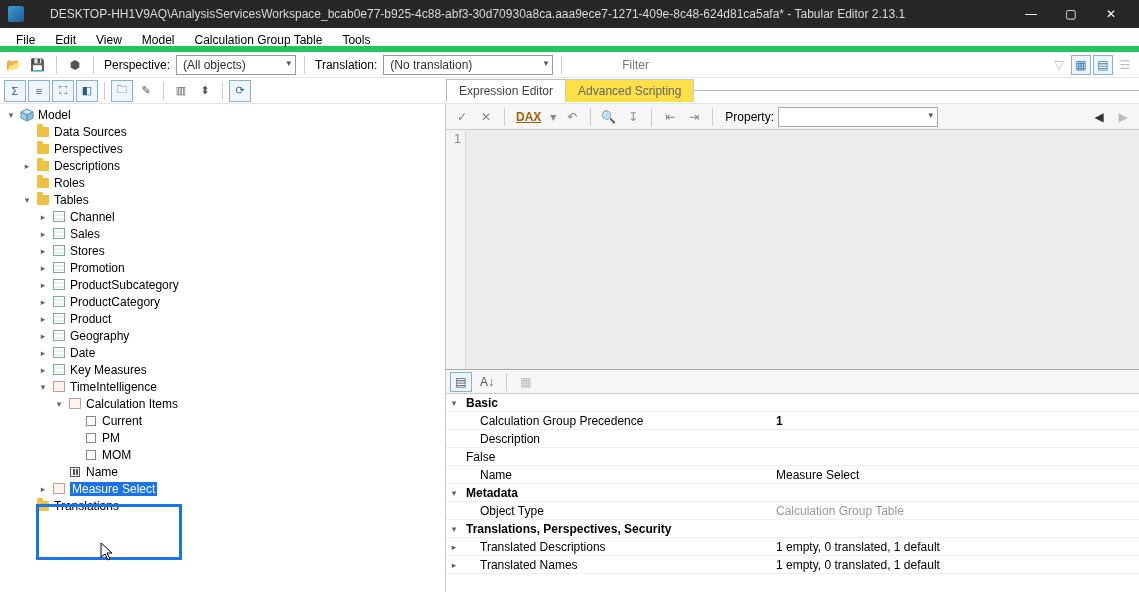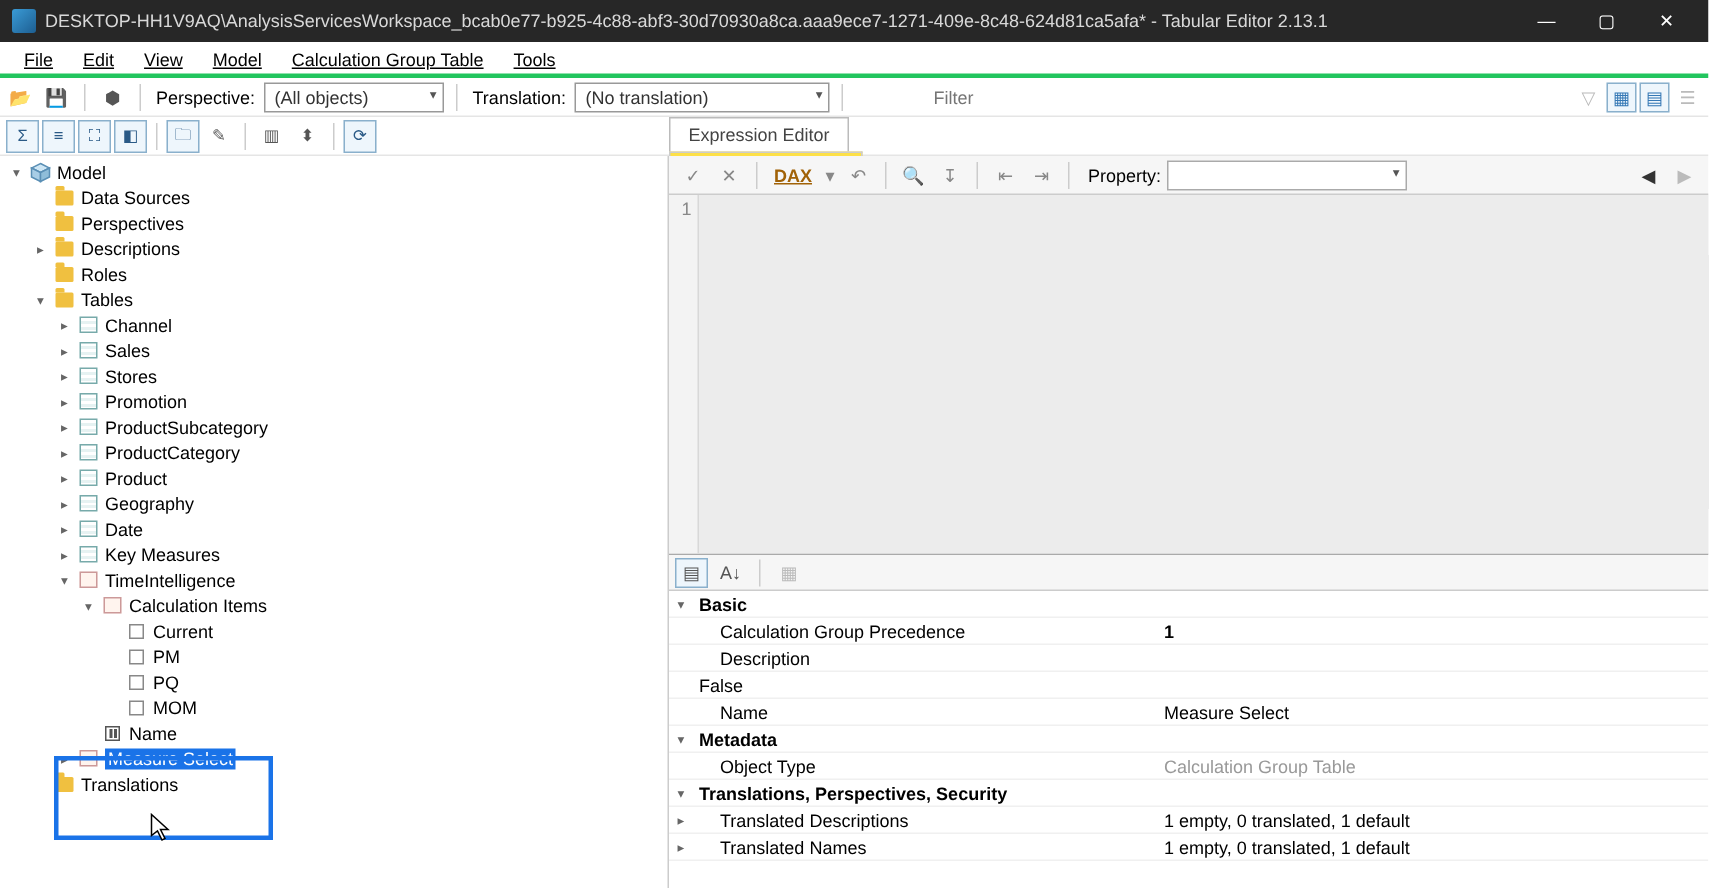--- a/index.html
+++ b/index.html
@@ -1,40 +1,40 @@
 <!DOCTYPE html>
 <html><head>
 <meta charset="utf-8">
 <style>
   * { box-sizing: border-box; margin: 0; padding: 0; font-family: "Segoe UI", Tahoma, sans-serif; font-size: 12px; }
   body { background: #fff; width: 1139px; height: 592px; overflow: hidden; color: #000; }
   
-  .titlebar { background: #272727; color: #fff; height: 28px; display: flex; align-items: center; padding: 0 8px; }
+  .titlebar { background: #272727; color: #fff; height: 28px; display: flex; align-items: center; padding: 0 8px; gap: 20px; }
   .titlebar .app-icon { width: 16px; height: 16px; margin-right: 6px; background: linear-gradient(135deg,#3a9bd6,#1d5e91); border-radius: 2px; position: relative; }
   .titlebar .title { flex: 1; font-size: 12px; color: #d9d9d9; white-space: nowrap; overflow: hidden; text-overflow: ellipsis; }
   .titlebar .win-controls { display: flex; }
   .titlebar .win-btn { width: 40px; height: 28px; display: flex; align-items: center; justify-content: center; color: #fff; font-size: 12px; cursor: default; }
   
-  .menubar { height: 24px; display: flex; align-items: stretch; padding: 0 6px; background: #fff; border-bottom: 3px solid #22c55e; text-decoration: underline; }
+  .menubar { height: 24px; display: flex; align-items: stretch; padding: 0 6px; background: #fff; border-bottom: 6px solid #22c55e; }
   .menubar .menu-item { padding: 4px 10px; line-height: 16px; cursor: default; }
   
   .toolbar1 { height: 26px; display: flex; align-items: center; padding: 2px 4px; border-bottom: 1px solid #e5e5e5; gap: 4px; }
   .tbtn { width: 20px; height: 20px; display: inline-flex; align-items: center; justify-content: center; border: 1px solid transparent; color: #555; cursor: default; }
   .sep { width: 1px; height: 18px; background: #ccc; margin: 0 4px; }
   .label { color: #000; padding: 0 2px; }
   .combo { height: 20px; border: 1px solid #999; background: #fff; display: inline-flex; align-items: center; padding: 0 18px 0 6px; position: relative; min-width: 120px; color: #333; }
   .combo::after { content: "▾"; position: absolute; right: 4px; top: 2px; font-size: 9px; color: #555; }
   .filter-input { flex: 1; border: none; outline: none; padding: 2px 4px; color: #999; background: transparent; margin-left: 48px; }
   .right-controls { margin-left: auto; display: flex; align-items: center; gap: 2px; }
   
   .splitrow { display: flex; height: 26px; border-bottom: 1px solid #e5e5e5; }
   .iconstrip { display: flex; align-items: center; padding: 2px 4px; gap: 2px; }
   .iconstrip .tbtn { width: 22px; height: 22px; border: 1px solid #8ab0cc; background: #eef6fc; color: #2a5a86; font-size: 11px; }
   .iconstrip .tbtn.plain { border-color: transparent; background: transparent; color: #555; }
-  .editor-tabs { margin-left: auto; display: flex; align-items: flex-start; width: 693px; flex-direction: column; }
+  .editor-tabs { margin-left: auto; display: flex; align-items: center; width: 693px; }
   .editor-tab { padding: 4px 12px; border: 1px solid #bbb; border-bottom: none; background: #fff; color: #444; margin-right: -1px; cursor: default; }
   .editor-tab.inactive { background: #fde047; color: #666; border-top-color:#ccc; border-left-color:#ccc; border-right-color:#ccc; }
   
   .content { display: flex; height: calc(592px - 28px - 24px - 26px - 26px); }
   .tree-pane { width: 446px; border-right: 1px solid #ccc; overflow: auto; padding: 2px 0 20px 2px; }
   .right-pane { flex: 1; display: flex; flex-direction: column; }
   
   .tree ul { list-style: none; padding-left: 16px; }
   .tree > ul { padding-left: 2px; }
   .tree-row { display: flex; align-items: center; height: 17px; gap: 4px; padding-left: 2px; cursor: default; white-space: nowrap; }
@@ -333,29 +333,20 @@
                               </span>
                               <span class="lbl">PM</span>
                             </div>
                           </li>
                         <li>
                             <div class="tree-row">
                               <span class="twisty blank">▸</span>
                               <span class="ticon">
                                 <span class="calcitem-icon"></span>
                               </span>
-                              <span class="lbl">PQ</span>
-                            </div>
-                          </li>
-                        <li>
-                            <div class="tree-row">
-                              <span class="twisty blank">▸</span>
-                              <span class="ticon">
-                                <span class="calcitem-icon"></span>
-                              </span>
                               <span class="lbl">MOM</span>
                             </div>
                           </li>
                       </ul>
                     </li>
                     <li>
                         <div class="tree-row">
                           <span class="twisty blank">▸</span>
                           <span class="ticon">
                             <span class="col-icon"></span>

